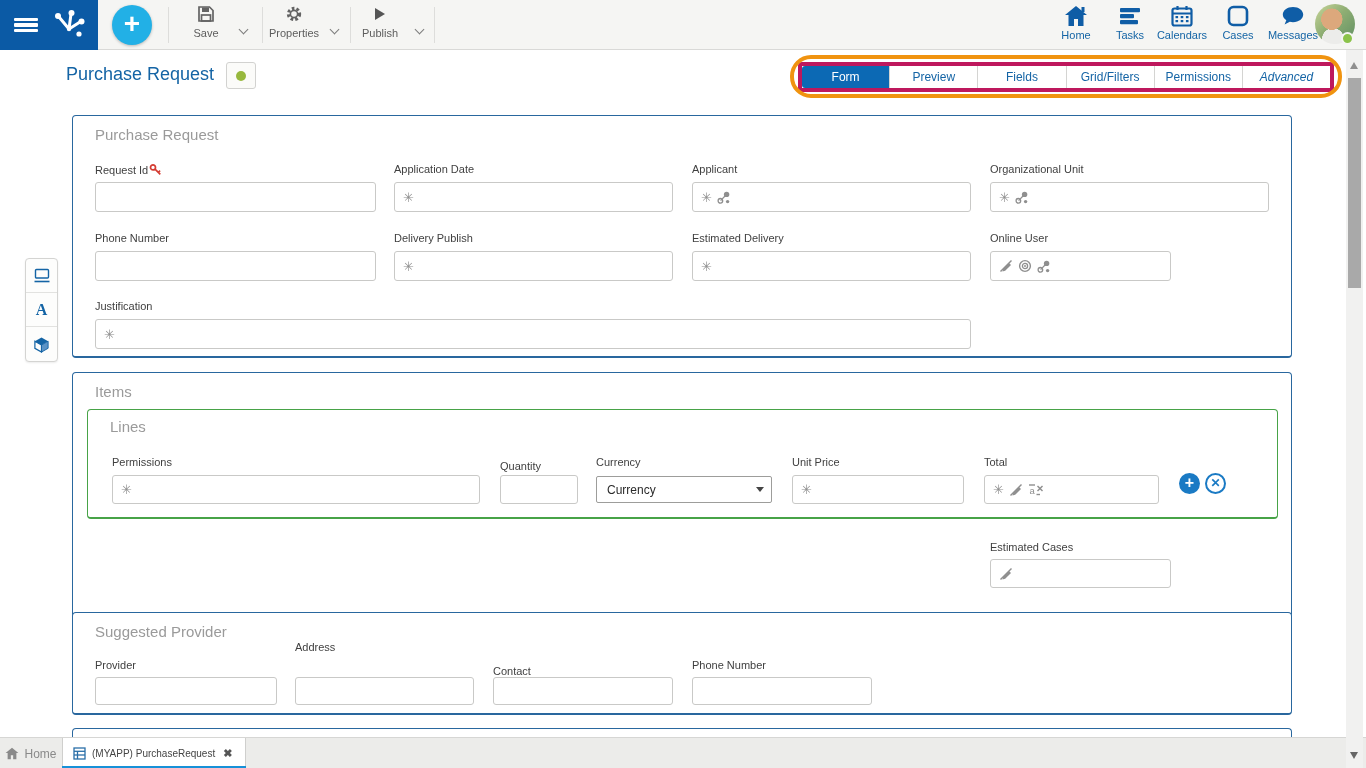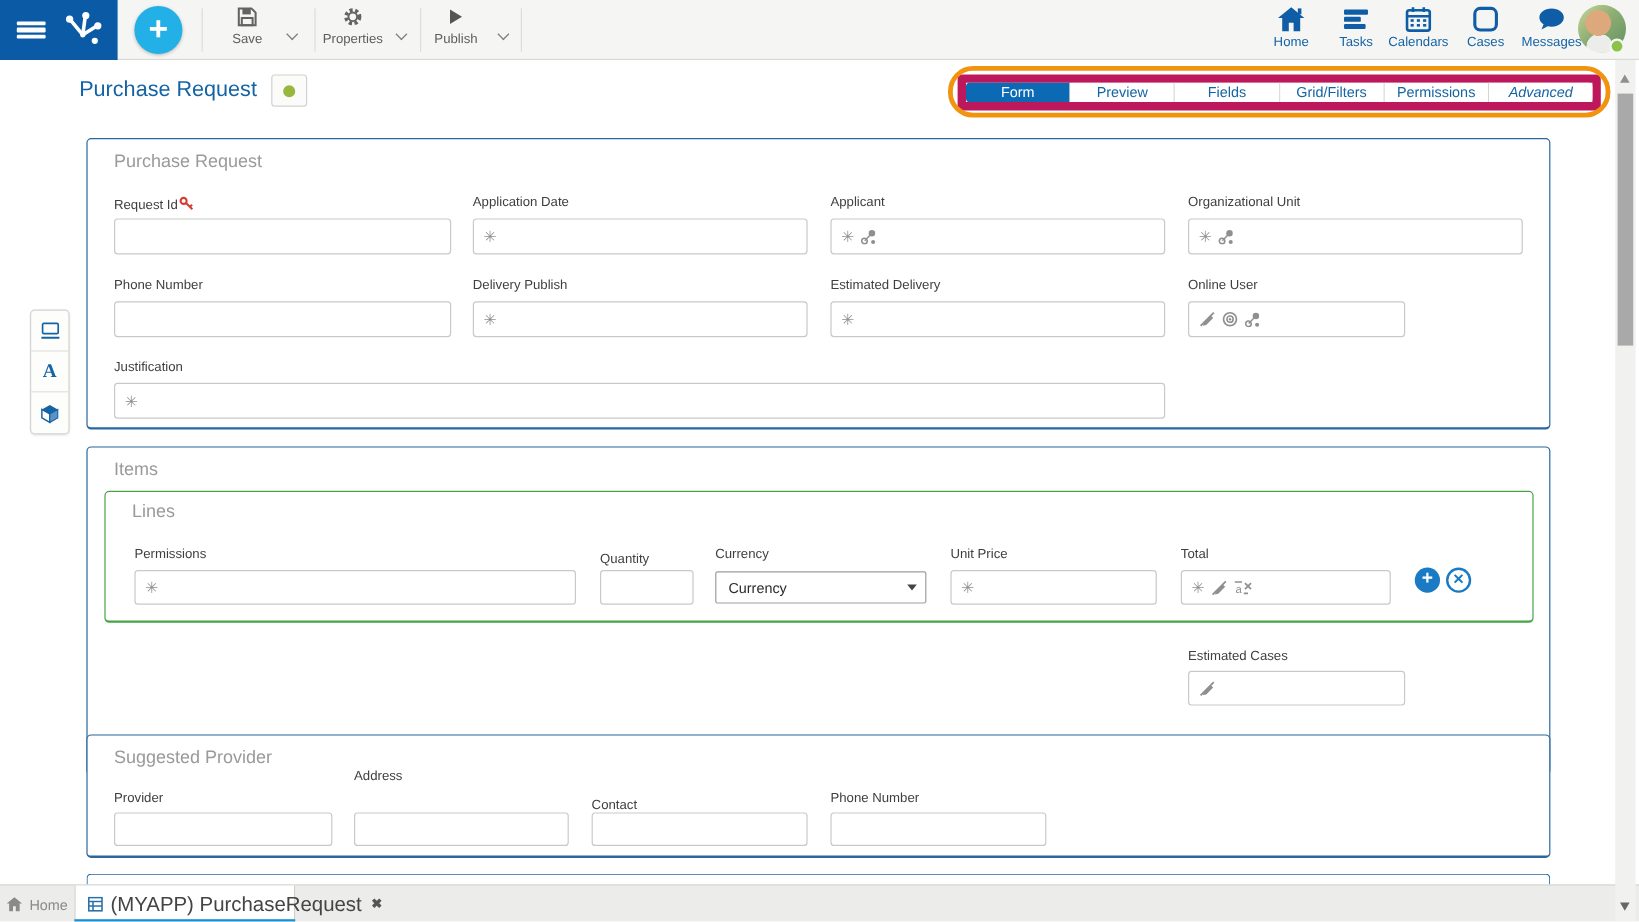--- a/index.html
+++ b/index.html
@@ -26,21 +26,21 @@
                  linear-gradient(135deg,#c9d69a 0%,#8fae73 45%,#5f8f63 100%); }
   #avatar-status { position:absolute; left:1341px; top:32px; width:13px; height:13px; border-radius:50%; background:#8bc34a; border:2px solid #f5f5f3; }
 
   
   #page-title { position:absolute; left:66px; top:64px; font-size:18px; color:#1464a5; }
   #status-btn { position:absolute; left:226px; top:62px; width:30px; height:27px; background:#fbfbf9; border:1px solid #d2d2d0; border-radius:3px; cursor:pointer; }
   #status-btn .dot { position:absolute; left:9px; top:8px; width:10px; height:10px; border-radius:50%; background:#97b83d; }
 
   
   #tab-ring { position:absolute; left:790px; top:55px; width:552px; height:43px; border:4px solid #f0930f; border-radius:21px; pointer-events:none; z-index:6; }
-  #tabs { position:absolute; left:798px; top:62px; width:536px; height:30px; display:flex; background:#fff; border:7px solid #be185d; border-radius:4px; z-index:5; }
+  #tabs { position:absolute; left:798px; top:62px; width:536px; height:30px; display:flex; background:#fff; border:4px solid #be185d; border-radius:4px; z-index:5; }
   .tab { flex:1 1 0; display:flex; align-items:center; justify-content:center; font-size:12px; color:#1464a5; border-right:1px solid #d4d4d2; cursor:pointer; background:#fff; }
   .tab:last-child { border-right:none; border-radius:0 3px 3px 0;font-style:italic; }
   .tab.active { background:#0c69b4; color:#fff; border-radius:3px 0 0 3px; }
 
   
   #scroll-track { position:absolute; left:1346px; top:50px; width:17px; height:718px; background:#f1f1f0; z-index:10; }
   .sb-arrow-up { position:absolute; left:4px; width:0; height:0; border-left:4.5px solid transparent; border-right:4.5px solid transparent; border-bottom:7px solid #8f8f8f; }
   .sb-arrow-dn { position:absolute; left:4px; width:0; height:0; border-left:4.5px solid transparent; border-right:4.5px solid transparent; border-top:7px solid #666; }
   #scroll-thumb { position:absolute; left:2px; top:28px; width:13px; height:210px; background:#a9a9a9; }
 
@@ -61,21 +61,21 @@
   
   #toolbox { position:absolute; left:25px; top:258px; width:33px; border:1px solid #d4d4d2; border-radius:4px; background:#fdfdfc; box-shadow:0 1px 2px rgba(0,0,0,.08); }
   .tb-btn { width:31px; height:34px; display:flex; align-items:center; justify-content:center; border-bottom:1px solid #e2e2e0; color:#1464a5; cursor:pointer; }
   .tb-btn:last-child { border-bottom:none; }
   #text-tool-glyph { font-size:16px; font-weight:bold; color:#1464a5; font-family:"Liberation Serif", serif; }
 
   
   #bottombar { position:absolute; left:0; top:737px; width:1366px; height:31px; background:#ececea; border-top:1px solid #d6d6d4; }
   #bb-home { position:absolute; left:0; top:0; width:62px; height:31px; display:flex; align-items:center; justify-content:center; gap:5px; color:#8a8a8a; font-size:12px; cursor:pointer; }
   #bb-tab { position:absolute; left:62px; top:0; width:184px; height:31px; background:#fff; border-left:1px solid #cfcfcd; border-right:1px solid #cfcfcd; display:flex; align-items:center; padding:0 8px 0 10px; gap:6px; cursor:pointer; }
-  #bb-tab .bb-lb { font-size:17px; color:#444; white-space:nowrap; }
+  #bb-tab .bb-lb { font-size:10px; color:#444; white-space:nowrap; }
   #bb-underline { position:absolute; left:62px; top:28px; width:184px; height:3px; background:#1691d8; }
   #bb-close { font-size:11px; color:#555; font-weight:bold; margin-left:2px; cursor:pointer; }
 
   svg { display:block; }
 </style>
 </head>
 <body>
 
 <div id="app">
 

